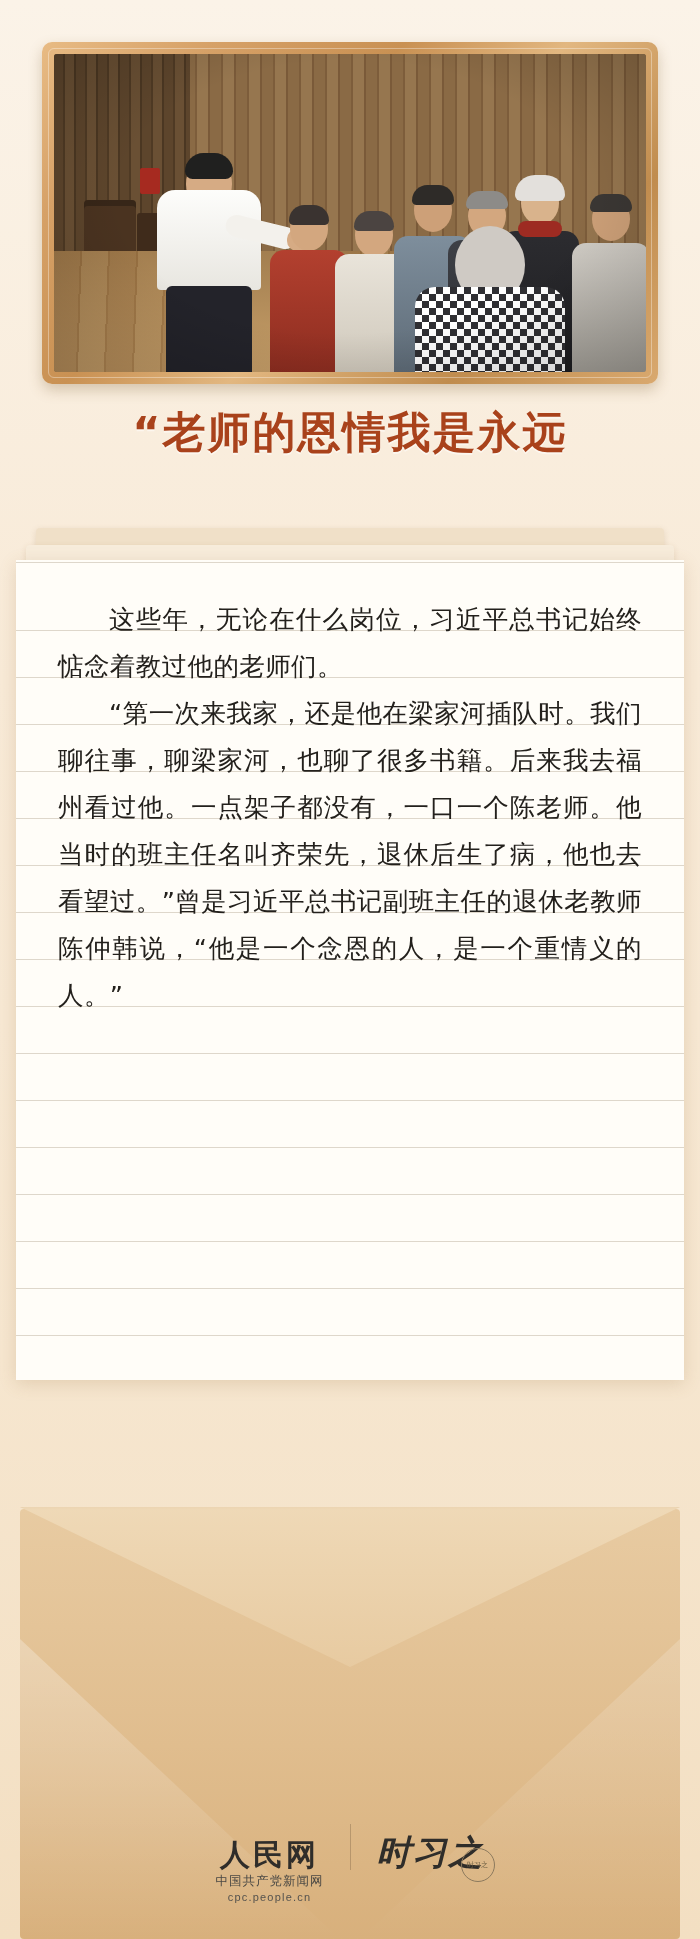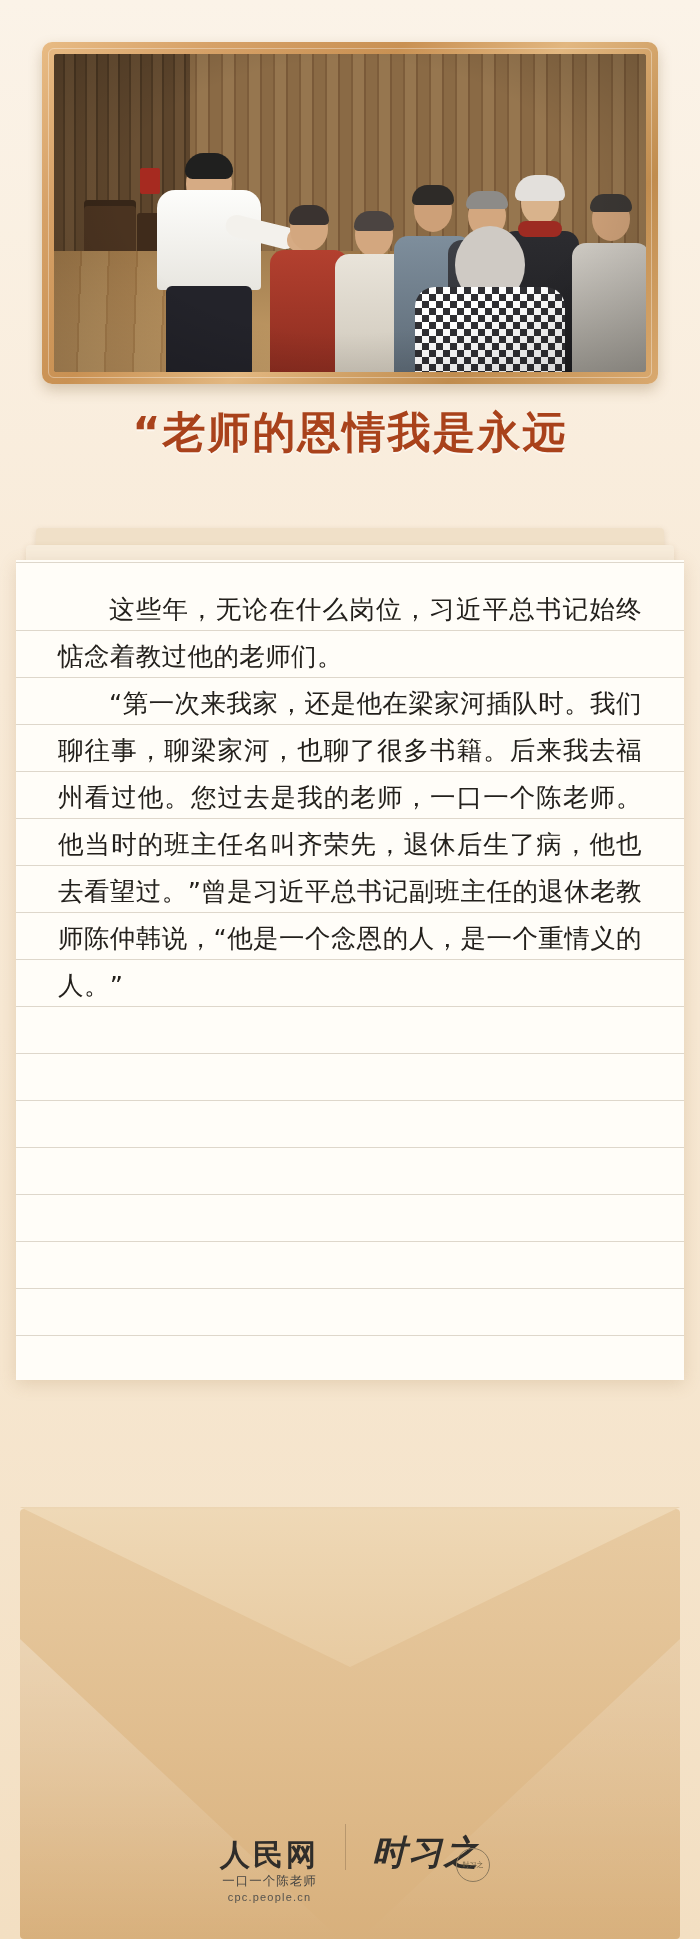--- a/index.html
+++ b/index.html
@@ -210,21 +210,21 @@
       #ded7cb 46px,
       #ded7cb 47px
     );
     background-position: 0 24px;
   }
 
   .article {
     position: absolute;
     left: 42px;
     right: 42px;
-    top: 26px;
+    top: 36px;
     font-family: "DejaVu Sans", "Liberation Sans", sans-serif;
     font-size: 25.5px;
     line-height: 47px;
     color: #23201c;
     letter-spacing: 0.4px;
     text-align: justify;
   }
   .article p { text-indent: 2em; margin: 0; }
 
   
@@ -399,35 +399,35 @@
     <div>“老师的恩情我是永远</div>
   </div>
 
   <div class="paper-back2"></div>
   <div class="paper-back1"></div>
 
   <div class="paper">
     <div class="lines"></div>
     <div class="article">
       <p>这些年，无论在什么岗位，习近平总书记始终惦念着教过他的老师们。</p>
-      <p>“第一次来我家，还是他在梁家河插队时。我们聊往事，聊梁家河，也聊了很多书籍。后来我去福州看过他。您过去是我的老师，一口一个陈老师。他当时的班主任名叫齐荣先，退休后生了病，他也去看望过。”曾是习近平总书记副班主任的退休老教师陈仲韩说，“他是一个念恩的人，是一个重情义的人。”</p>
+      <p>“第一次来我家，还是他在梁家河插队时。我们聊往事，聊梁家河，也聊了很多书籍。后来我去福州看过他。一点架子都没有，一口一个陈老师。他当时的班主任名叫齐荣先，退休后生了病，他也去看望过。”曾是习近平总书记副班主任的退休老教师陈仲韩说，“他是一个念恩的人，是一个重情义的人。”</p>
     </div>
   </div>
 
   <div class="envelope">
     <div class="env-body"></div>
     <div class="env-edge-l"></div>
     <div class="env-edge-r"></div>
     <div class="env-flap-solid"></div>
   </div>
 
   <div class="footer">
     <div class="logo-people">
       <div class="cn">人民网</div>
-      <div class="cn2">一口一个陈老师</div>
+      <div class="cn2">中国共产党新闻网</div>
       <div class="en">cpc.people.cn</div>
     </div>
     <div class="divider-v"></div>
     <div class="logo-shixizhi">
       <span class="zh">时习之</span>
       <span class="circle">时习之</span>
     </div>
   </div>
 
 </div>

